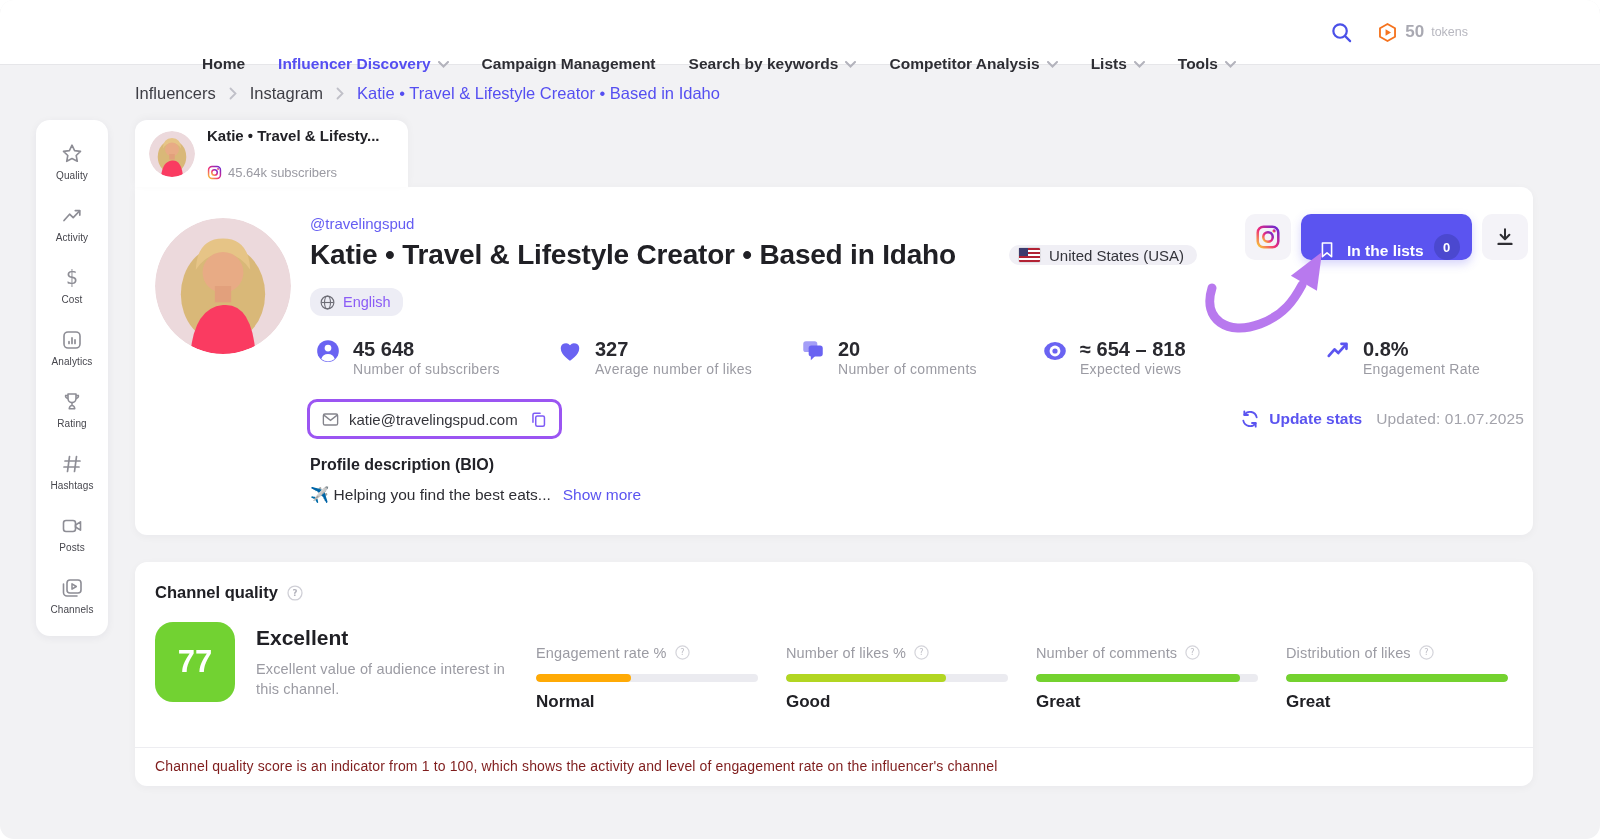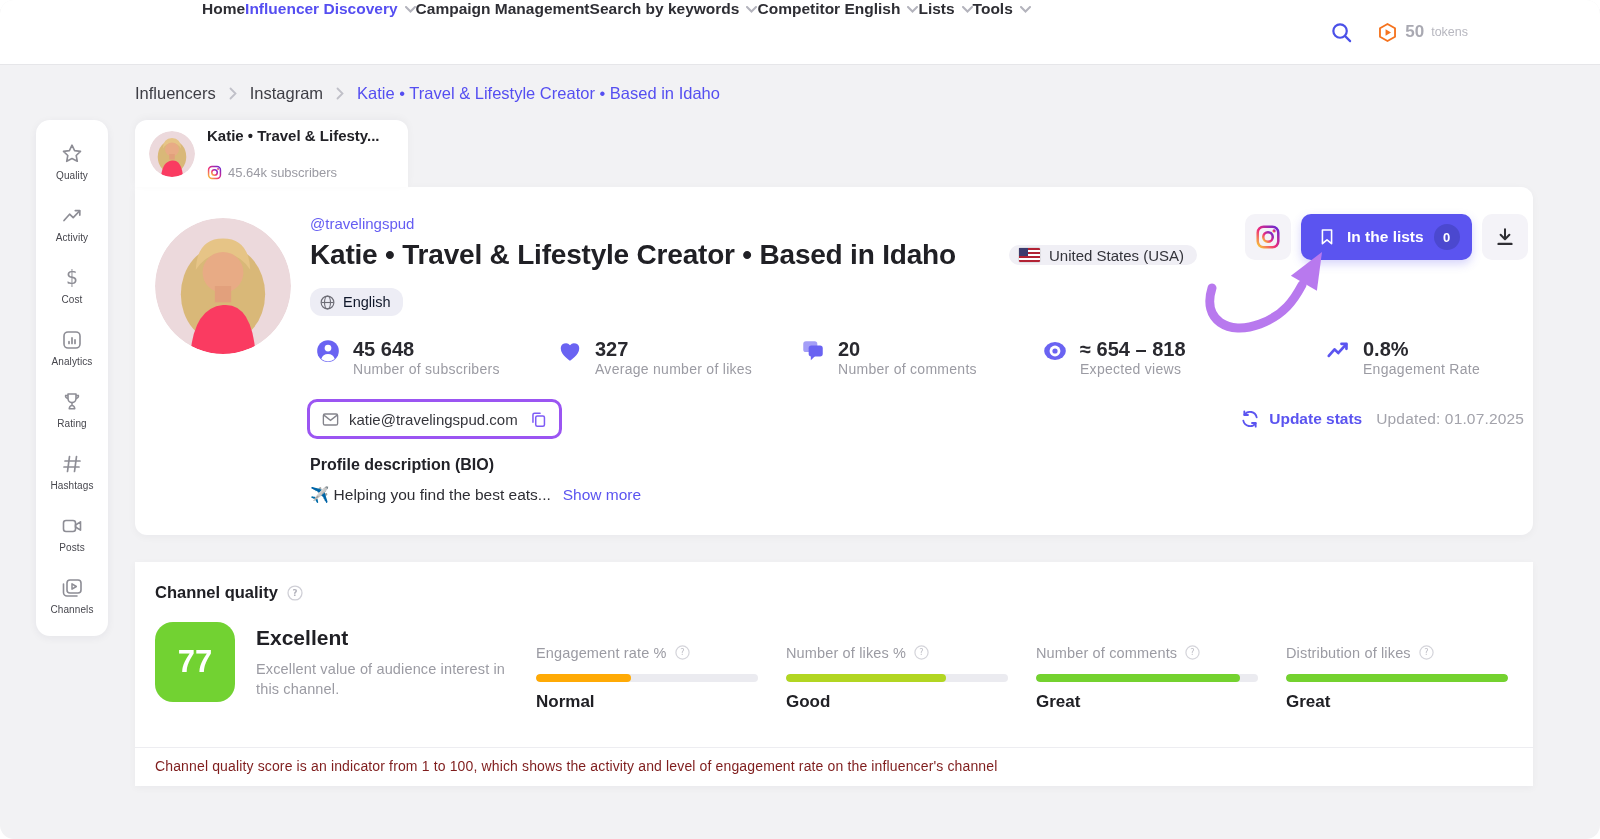--- a/index.html
+++ b/index.html
@@ -2,21 +2,21 @@
 <html><head>
 <meta charset="utf-8">
 <style>
   * { margin:0; padding:0; box-sizing:border-box; }
   html,body { background:#ffffff; }
   body { font-family:"Liberation Sans", sans-serif; }
   .screen { position:relative; width:1600px; height:839px; background:#f2f2f4; overflow:hidden; border-radius:14px; }
 
   
   .topnav { position:absolute; left:0; top:0; width:100%; height:64px; background:#ffffff; box-shadow:0 1px 0 rgba(20,20,40,.05); z-index:6; }
-  .nav-menu { position:absolute; left:202px; top:0; height:64px; display:flex; align-items:flex-start; }
+  .nav-menu { position:absolute; left:202px; top:9px; height:64px; display:flex; align-items:flex-end; gap:33px; }
   .nav-item { display:flex; align-items:center; gap:7px; font-size:15.5px; font-weight:700; color:#2e2e34; cursor:pointer; white-space:nowrap; }
   .nav-item.active { color:#554ef1; }
   .chev { width:11px; height:7px; display:inline-block; }
   .nav-right { position:absolute; right:132px; top:0; height:64px; display:flex; align-items:center; gap:24px; }
   .tokens { display:flex; align-items:center; gap:7px; }
   .tokens .count { font-size:17px; font-weight:700; color:#a9a9b2; }
   .tokens .unit { font-size:12.5px; color:#b7b7bf; }
 
   
   .breadcrumb { position:absolute; left:135px; top:84px; display:flex; align-items:center; gap:13px; font-size:16.5px; z-index:2; }
@@ -33,49 +33,49 @@
   .ptab { position:absolute; left:135px; top:120px; width:273px; height:67px; background:#ffffff; border-radius:12px 12px 0 0; box-shadow:0 -2px 8px rgba(30,30,60,.04); display:flex; align-items:center; padding:0 14px; gap:12px; z-index:3; cursor:pointer; }
   .ptab .av { width:46px; height:46px; border-radius:50%; overflow:hidden; flex:0 0 auto; }
   .ptab-title { font-size:15px; font-weight:700; color:#222227; white-space:nowrap; overflow:hidden; max-width:195px; }
   .ptab-sub { display:flex; align-items:center; gap:6px; margin-top:21px; font-size:13px; color:#9a9aa2; }
 
   
   .card-main { position:absolute; left:135px; top:187px; width:1398px; height:348px; background:#ffffff; border-radius:0 12px 12px 12px; box-shadow:0 2px 8px rgba(30,30,60,.04); z-index:2; }
   .avatar-big { position:absolute; left:20px; top:31px; width:136px; height:136px; border-radius:50%; overflow:hidden; }
   .handle { position:absolute; left:175px; top:28px; font-size:15px; color:#655df2; font-weight:500; cursor:pointer; }
   .page-title { position:absolute; left:175px; top:52px; width:700px; font-size:28px; font-weight:700; color:#202025; letter-spacing:-.2px; }
-  .lang-pill { position:absolute; left:175px; top:101px; display:inline-flex; align-items:center; gap:7px; background:#ededf5; border-radius:12px; height:28px; padding:0 12px 0 9px; font-size:14.5px; font-weight:500; color:#0f172a; }
+  .lang-pill { position:absolute; left:175px; top:101px; display:inline-flex; align-items:center; gap:7px; background:#ededf5; border-radius:12px; height:28px; padding:0 12px 0 9px; font-size:14.5px; font-weight:500; color:#8b5cf6; }
   .country-pill { position:absolute; left:874px; top:58px; display:inline-flex; align-items:center; gap:9px; background:#f0eff5; border-radius:12px; height:20px; padding:0 13px 0 10px; font-size:15px; color:#33333a; }
   .flag { width:21px; height:14px; position:relative; background:repeating-linear-gradient(#b22234 0 2px, #fff 2px 4px); border-radius:1px; box-shadow:0 0 0 .5px rgba(0,0,0,.15); }
   .flag::before { content:""; position:absolute; left:0; top:0; width:9px; height:8px; background:#3c3b6e; }
 
   .actions { position:absolute; left:1110px; top:27px; display:flex; gap:10px; align-items:center; }
   .icon-btn { width:46px; height:46px; border-radius:10px; background:#f4f3f8; border:none; display:flex; align-items:center; justify-content:center; cursor:pointer; }
-  .lists-btn { height:46px; border-radius:10px; background:#5b54f0; border:none; display:flex; align-items:center; gap:10px; padding:0 12px 0 16px; cursor:pointer; box-shadow:0 4px 10px rgba(91,84,240,.25); }
+  .lists-btn { height:46px; border-radius:10px; background:#5b54f0; border:none; display:flex; align-items:flex-end; gap:10px; padding:0 12px 0 16px; cursor:pointer; box-shadow:0 4px 10px rgba(91,84,240,.25); }
   .lists-btn .lbl { color:#ffffff; font-size:15.5px; font-weight:700; }
   .lists-badge { width:26px; height:26px; border-radius:50%; background:#4b48cf; color:#fff; font-size:13px; font-weight:700; display:flex; align-items:center; justify-content:center; }
 
   .stat { position:absolute; top:151px; display:flex; gap:12px; }
   .stat .val { font-size:20px; font-weight:700; color:#29292f; white-space:nowrap; }
   .stat .lab { font-size:14px; color:#9b9ba3; letter-spacing:.02em; white-space:nowrap; }
 
   .email-chip { position:absolute; left:172px; top:212px; height:40px; display:inline-flex; align-items:center; gap:9px; padding:0 11px; background:#ffffff; border:3px solid #9b55f2; border-radius:10px; }
   .email-chip .addr { font-size:15px; color:#36363c; }
   .copy-btn { background:none; border:none; cursor:pointer; display:flex; padding:0; margin-left:2px; }
 
   .update-row { position:absolute; right:9px; top:222px; display:flex; align-items:center; gap:14px; }
   .update-btn { display:flex; align-items:center; gap:9px; background:none; border:none; cursor:pointer; font-size:15.5px; font-weight:700; color:#5b54f0; font-family:inherit; }
   .updated-at { font-size:15.5px; color:#a3a3ab; letter-spacing:.01em; }
 
   .bio-title { position:absolute; left:175px; top:269px; font-size:16px; font-weight:700; color:#222228; }
   .bio-row { position:absolute; left:175px; top:299px; font-size:15.5px; color:#2e2e34; display:flex; gap:12px; align-items:baseline; }
   .show-more { color:#5b54f0; font-weight:500; cursor:pointer; }
 
   
-  .card-quality { position:absolute; left:135px; top:562px; width:1398px; height:224px; background:#ffffff; border-radius:0; box-shadow:0 2px 8px rgba(30,30,60,.04); z-index:2; }
+  .card-quality { position:absolute; left:135px; top:562px; width:1398px; height:224px; background:#ffffff; border-radius:12px; box-shadow:0 2px 8px rgba(30,30,60,.04); z-index:2; }
   .cq-title { position:absolute; left:20px; top:21px; display:flex; align-items:center; gap:8px; font-size:16.5px; font-weight:700; color:#202025; }
   .score-box { position:absolute; left:20px; top:60px; width:80px; height:80px; border-radius:18px; background:#72d232; color:#fff; font-size:31px; font-weight:700; display:flex; align-items:center; justify-content:center; }
   .cq-rating { position:absolute; left:121px; top:64px; font-size:21px; font-weight:700; color:#202025; }
   .cq-desc { position:absolute; left:121px; top:97px; width:265px; font-size:14.5px; line-height:1.4; color:#9b9ba3; letter-spacing:.01em; }
   .metric { position:absolute; top:0; width:222px; height:100%; }
   .metric .m-label { position:absolute; top:82px; display:flex; align-items:flex-end; gap:7px; font-size:14.5px; color:#9b9ba3; letter-spacing:.01em; white-space:nowrap; }
   .bar-track { position:absolute; top:112px; width:222px; height:8px; border-radius:4px; background:#ebebf0; overflow:hidden; }
   .bar-fill { height:100%; border-radius:4px; }
   .m-status { position:absolute; top:130px; font-size:17px; font-weight:700; color:#202025; }
   .cq-divider { position:absolute; left:0; right:0; top:185px; border-top:1px solid #ededf1; }
@@ -118,21 +118,21 @@
       <span class="nav-item">
         <span>Campaign Management</span>
       </span>
       <span class="nav-item">
         <span>Search by keywords</span>
         <svg class="chev" viewBox="0 0 11 7">
             <path d="M1 1l4.5 4.5L10 1" fill="none" stroke="#b3b3bc" stroke-width="2" stroke-linecap="round"></path>
           </svg>
       </span>
       <span class="nav-item">
-        <span>Competitor English</span>
+        <span>Competitor Analysis</span>
         <svg class="chev" viewBox="0 0 11 7">
             <path d="M1 1l4.5 4.5L10 1" fill="none" stroke="#b3b3bc" stroke-width="2" stroke-linecap="round"></path>
           </svg>
       </span>
       <span class="nav-item">
         <span>Lists</span>
         <svg class="chev" viewBox="0 0 11 7">
             <path d="M1 1l4.5 4.5L10 1" fill="none" stroke="#b3b3bc" stroke-width="2" stroke-linecap="round"></path>
           </svg>
       </span>

